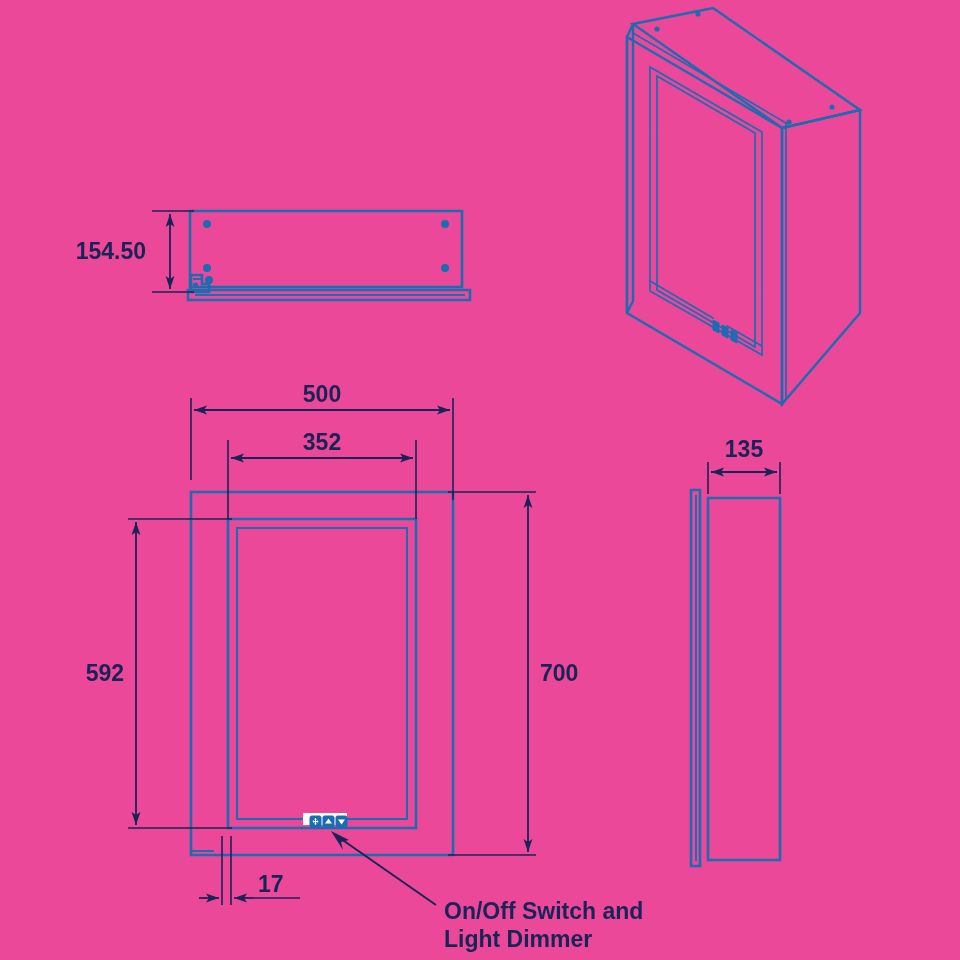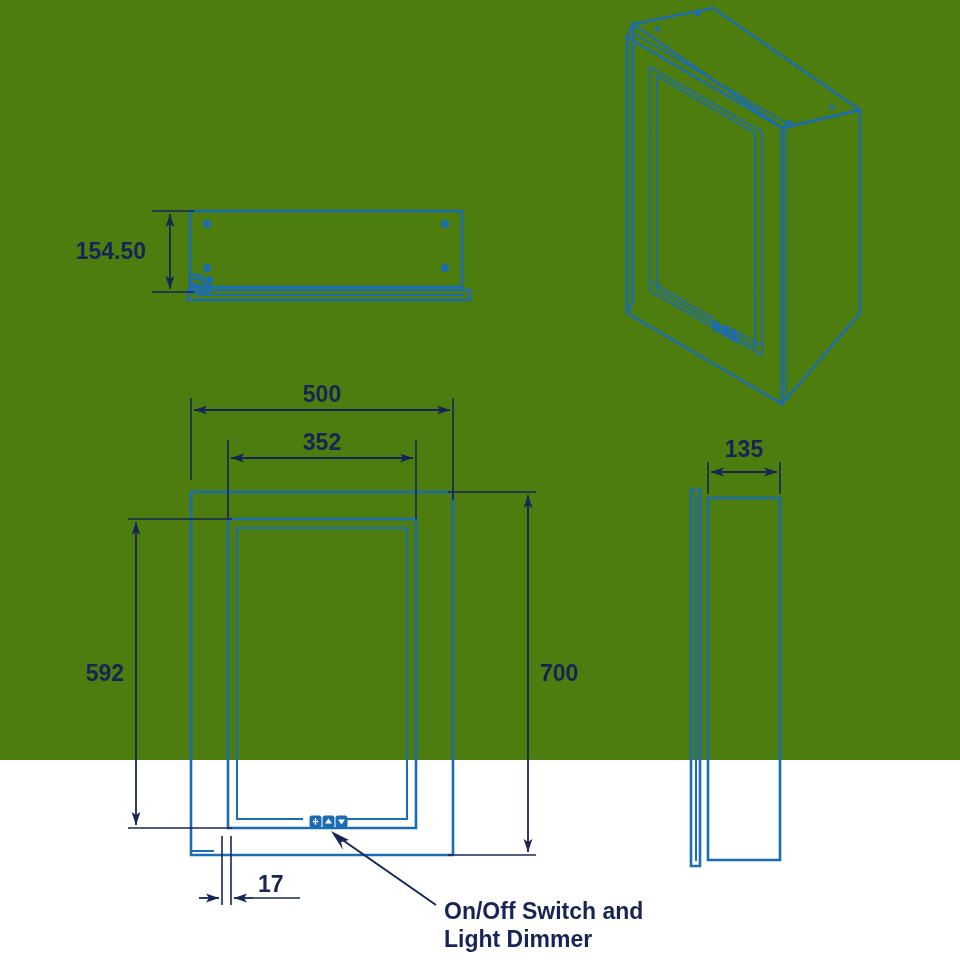--- a/index.html
+++ b/index.html
@@ -10,22 +10,22 @@
   }
   body {
     width: 960px;
     height: 960px;
     overflow: hidden;
     font-family: "Liberation Sans", sans-serif;
   }
   #drawing-root {
     position: relative;
     width: 960px;
-    height: 760px;
-    background: #4d7c0f;
+    height: 960px;
+    background: #ec4899;
   }
   svg.sheet {
     display: block;
     width: 960px;
     height: 960px;
   }
   text.dim-text {
     font-family: "Liberation Sans", sans-serif;
     font-weight: bold;
     fill: #182456;

